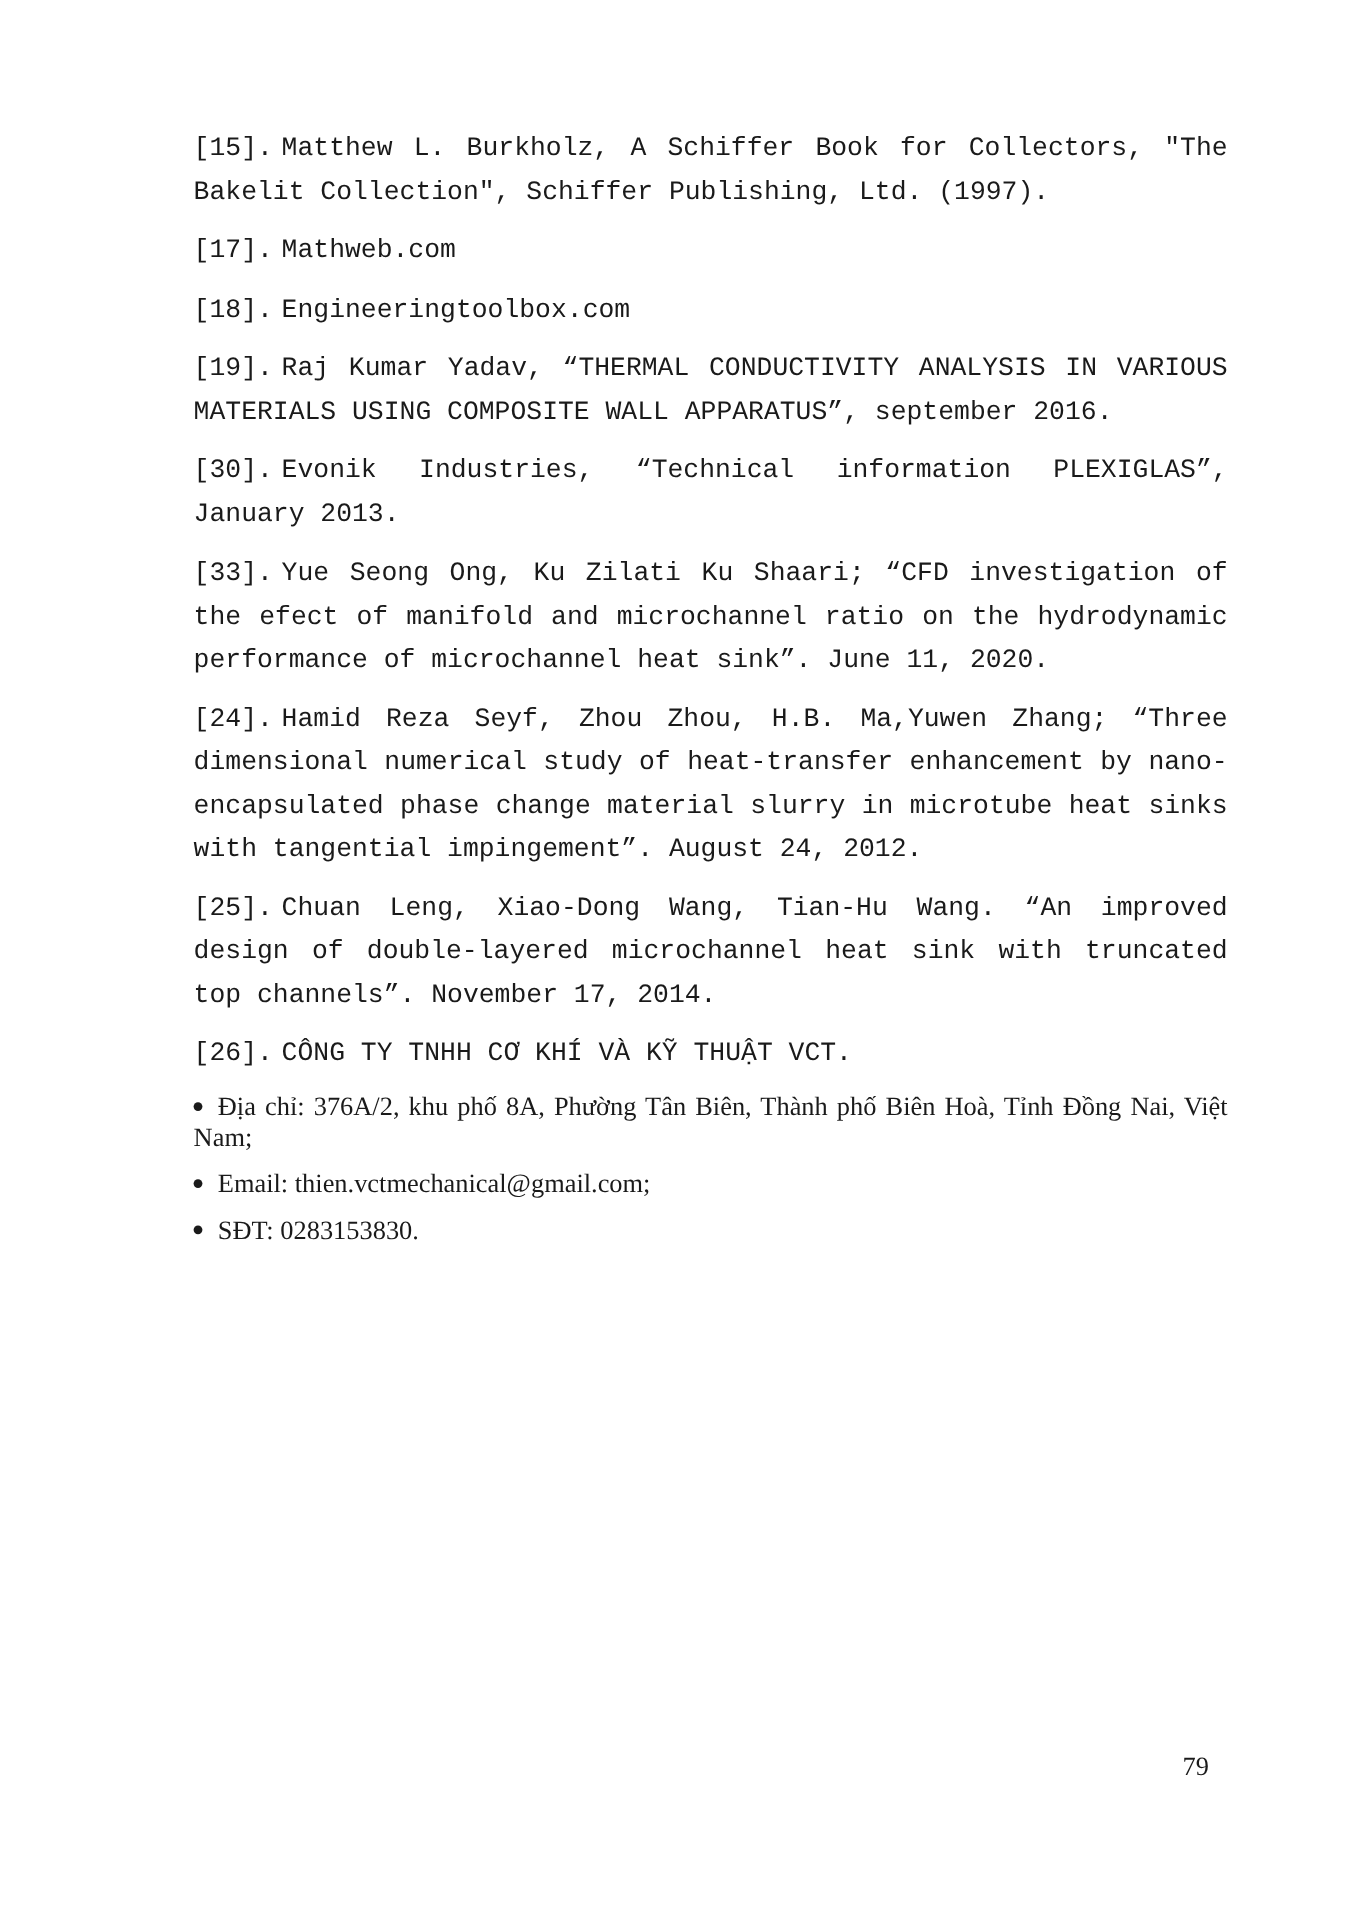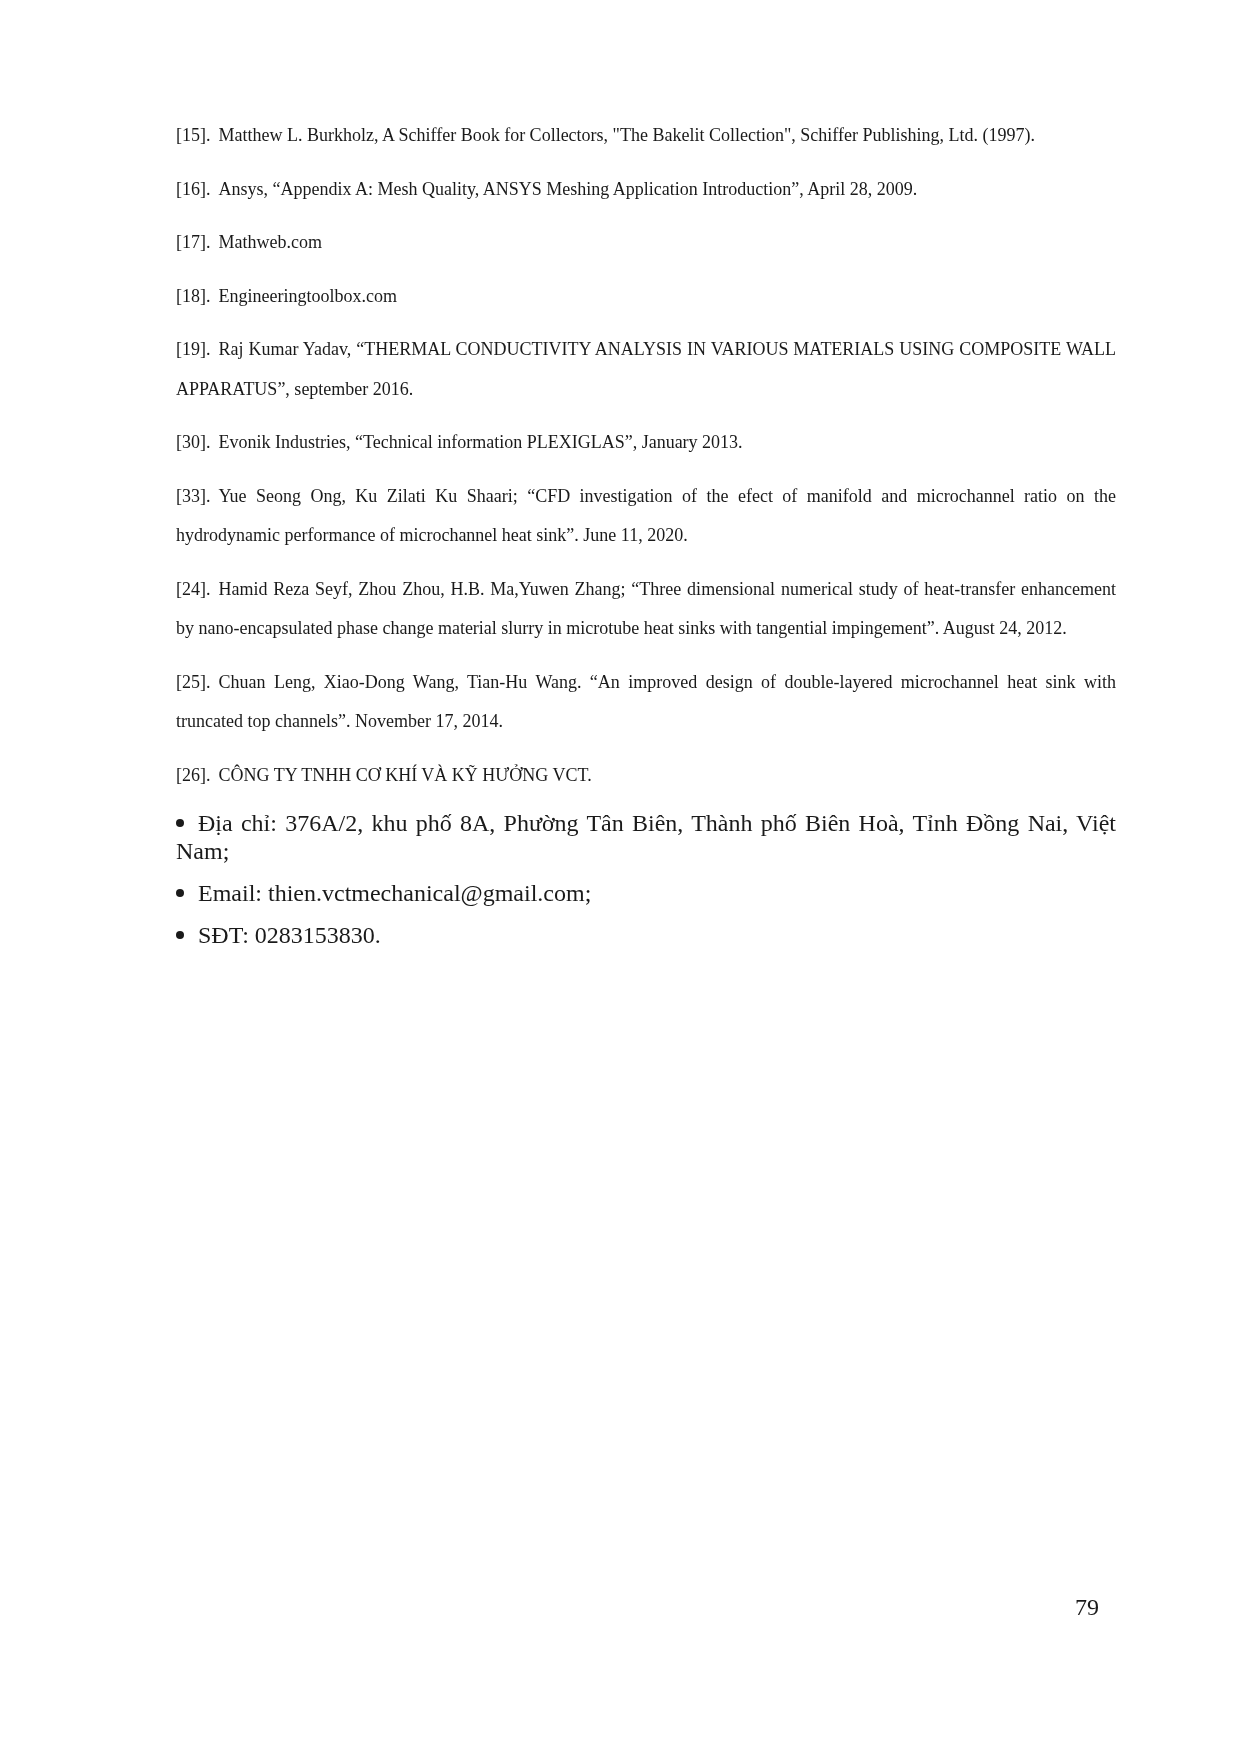--- a/index.html
+++ b/index.html
@@ -1,38 +1,37 @@
 <!DOCTYPE html>
 <html><head>
 <meta charset="utf-8">
 <style>
   html, body { margin: 0; padding: 0; background: #ffffff; }
   body { width: 1241px; height: 1754px; position: relative; overflow: hidden;
          font-family: "Liberation Serif", "DejaVu Serif", serif; color: #1a1a1a; }
   .page { position: absolute; left: 176px; top: 116px; width: 940px; }
-  .ref { font-size: 18px; line-height: 39.5px; text-align: justify; margin: 0 0 14px 0; }
+  .ref { font-size: 24px; line-height: 39.5px; text-align: justify; margin: 0 0 14px 0; font-family: Liberation Mono, monospace; }
   .ref .num { margin-right: 8px; }
   .bullet { font-size: 24px; line-height: 28px; text-align: justify; margin: 0 0 14px 0; }
   .bullet .dot { display: inline-block; width: 8px; height: 8px; border-radius: 50%;
                  background: #1a1a1a; margin-right: 14px; vertical-align: middle; position: relative; top: -2px; }
   .page-number { position: absolute; left: 1075px; top: 1594px; font-size: 24px; }
 </style>
 </head>
 <body>
 
 <div class="page">
   <p class="ref"><span class="num">[15].</span><span>Matthew L. Burkholz, A Schiffer Book for Collectors, "The Bakelit Collection", Schiffer Publishing, Ltd. (1997).</span></p>
-  <p class="ref"><span class="num">[16].</span><span>Ansys, “Appendix A: Mesh Quality, ANSYS Meshing Application Introduction”, April 28, 2009.</span></p>
   <p class="ref"><span class="num">[17].</span><span>Mathweb.com</span></p>
   <p class="ref"><span class="num">[18].</span><span>Engineeringtoolbox.com</span></p>
   <p class="ref"><span class="num">[19].</span><span>Raj Kumar Yadav, “THERMAL CONDUCTIVITY ANALYSIS IN VARIOUS MATERIALS USING COMPOSITE WALL APPARATUS”, september 2016.</span></p>
   <p class="ref"><span class="num">[30].</span><span>Evonik Industries, “Technical information PLEXIGLAS”, January 2013.</span></p>
   <p class="ref"><span class="num">[33].</span><span>Yue Seong Ong, Ku Zilati Ku Shaari; “CFD investigation of the efect of manifold and microchannel ratio on the hydrodynamic performance of microchannel heat sink”. June 11, 2020.</span></p>
   <p class="ref"><span class="num">[24].</span><span>Hamid Reza Seyf, Zhou Zhou, H.B. Ma,Yuwen Zhang; “Three dimensional numerical study of heat-transfer enhancement by nano-encapsulated phase change material slurry in microtube heat sinks with tangential impingement”. August 24, 2012.</span></p>
   <p class="ref"><span class="num">[25].</span><span>Chuan Leng, Xiao-Dong Wang, Tian-Hu Wang. “An improved design of double-layered microchannel heat sink with truncated top channels”. November 17, 2014.</span></p>
-  <p class="ref"><span class="num">[26].</span><span>CÔNG TY TNHH CƠ KHÍ VÀ KỸ HƯỞNG VCT.</span></p>
+  <p class="ref"><span class="num">[26].</span><span>CÔNG TY TNHH CƠ KHÍ VÀ KỸ THUẬT VCT.</span></p>
 
   <p class="bullet"><span class="dot"></span><span>Địa chỉ: 376A/2, khu phố 8A, Phường Tân Biên, Thành phố Biên Hoà, Tỉnh Đồng Nai, Việt Nam;</span></p>
   <p class="bullet"><span class="dot"></span><span>Email: thien.vctmechanical@gmail.com;</span></p>
   <p class="bullet"><span class="dot"></span><span>SĐT: 0283153830.</span></p>
 </div>
 
 <div class="page-number">79</div>
 
 </body></html>

